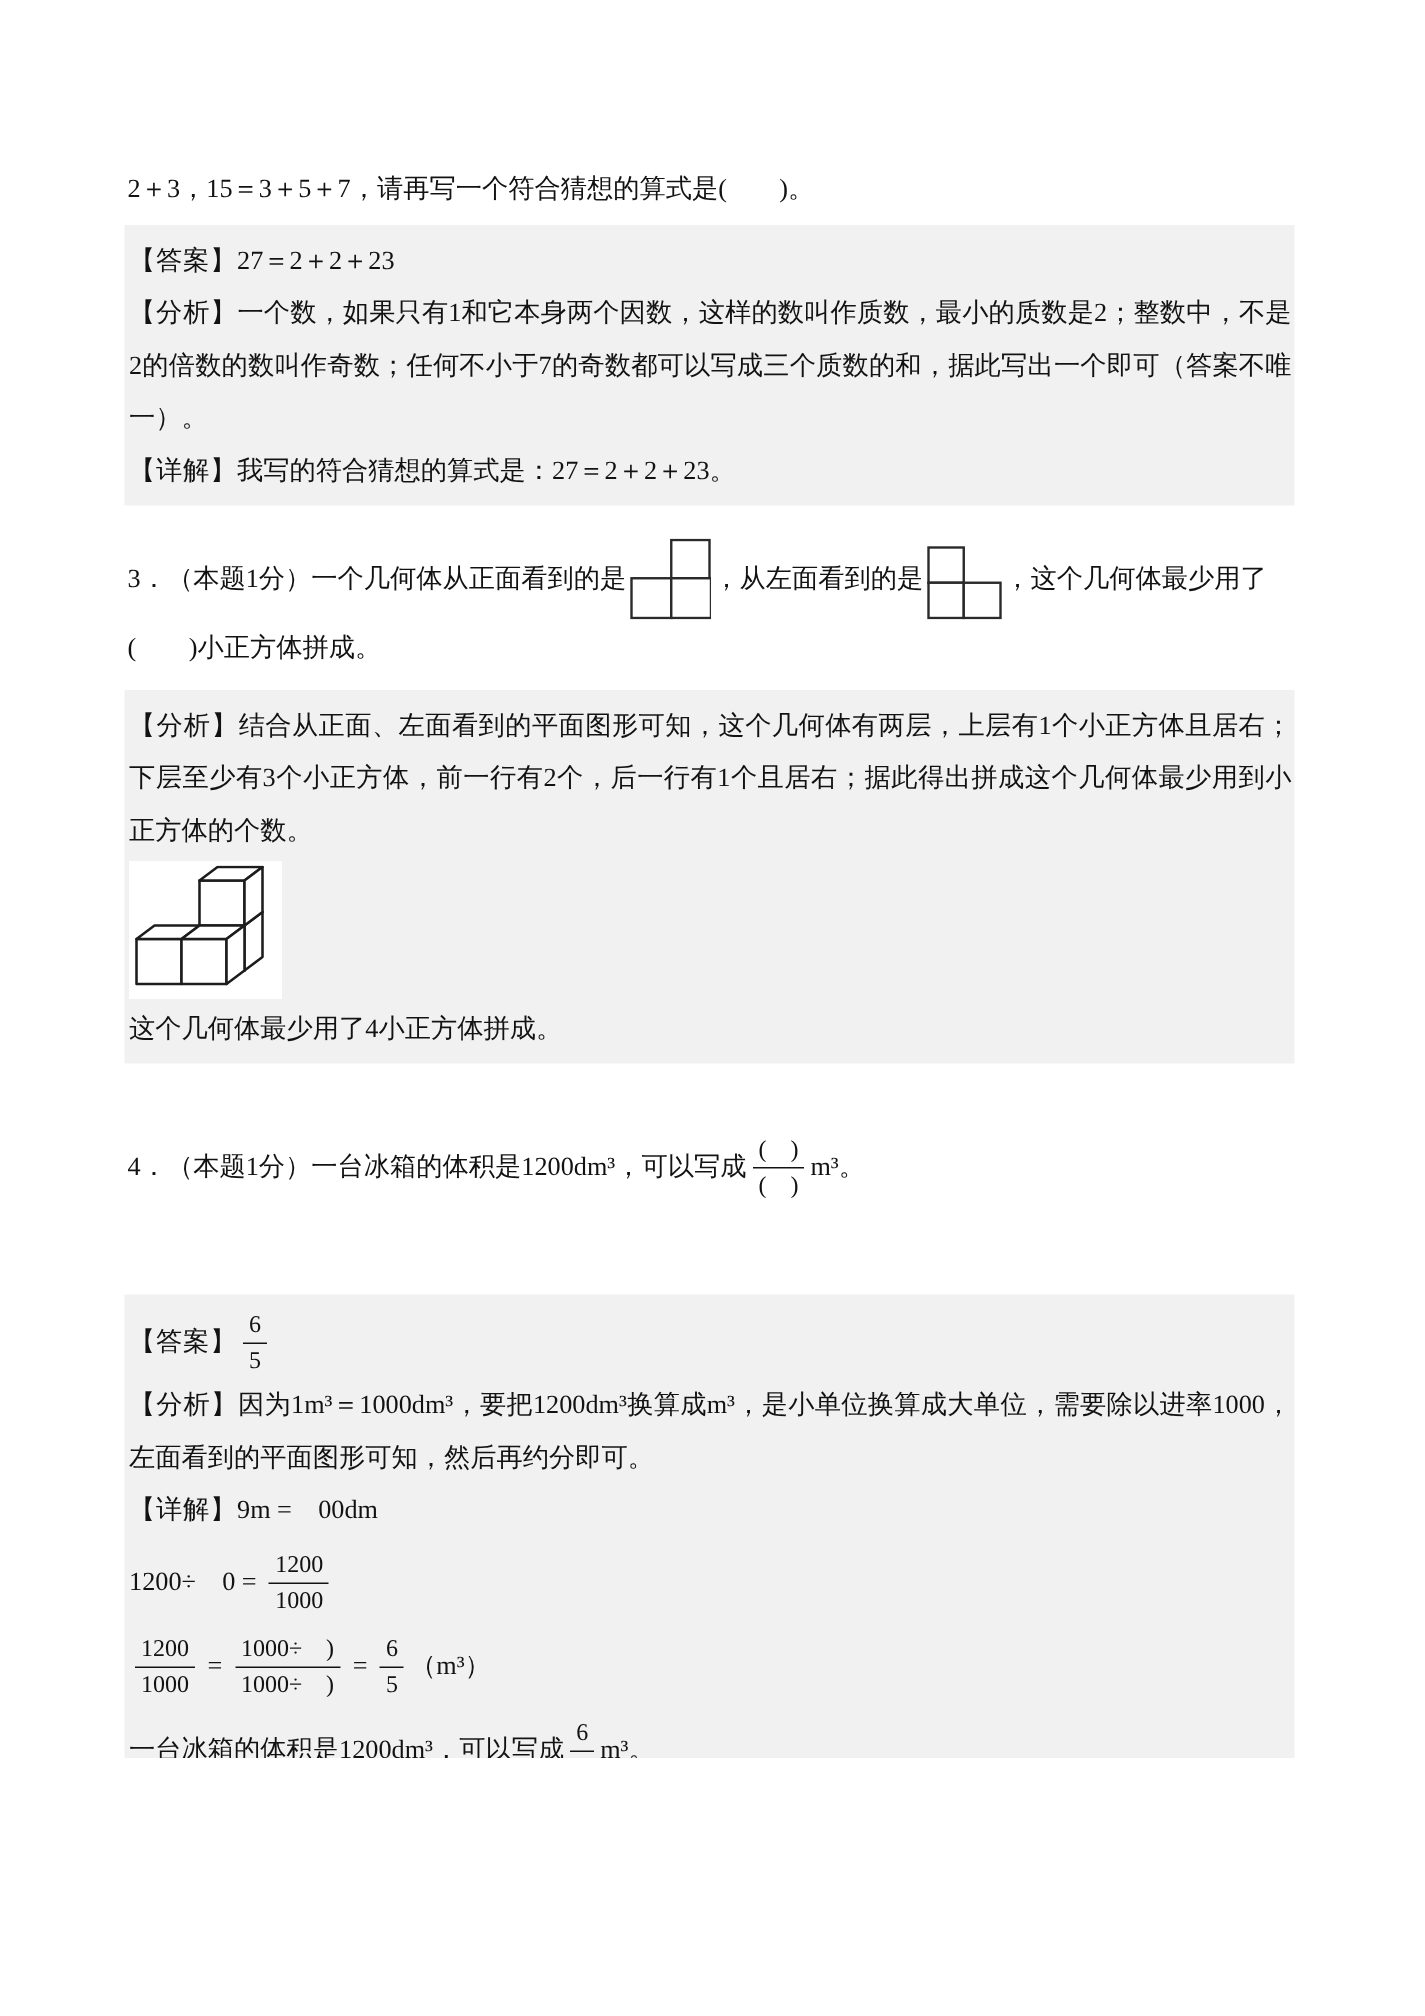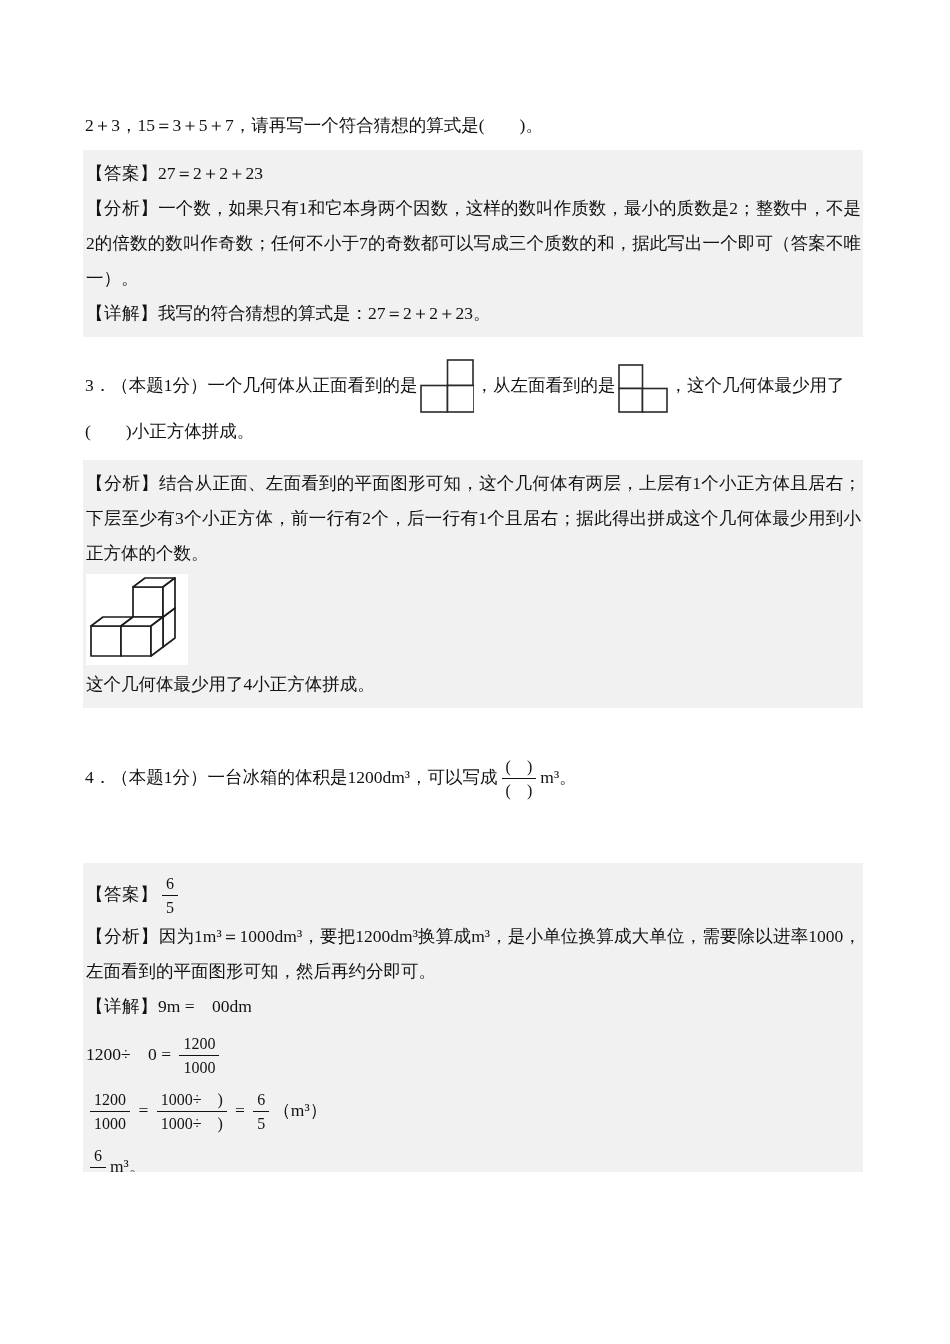--- a/index.html
+++ b/index.html
@@ -91,16 +91,16 @@
   <section class="sec-q4stem">
     <span>4．</span><span>（本题1分）一台冰箱的体积是1200dm³，可以写成</span><span class="frac"><span class="fnum">(　)</span><span class="fden">(　)</span></span><span>m³。</span>
   </section>
 
   <section class="ansblock sec-b3">
     <p class="txt ansline"><span class="lbl">【答案】</span><span class="frac"><span class="fnum">6</span><span class="fden">5</span></span></p>
     <p class="txt just"><span class="lbl">【分析】</span><span>因为1m³＝1000dm³，要把1200dm³换算成m³，是小单位换算成大单位，需要除以进率1000，左面看到的平面图形可知，然后再约分即可。</span></p>
     <p class="txt eq"><span class="lbl">【详解】</span><span>9m =　00dm</span></p>
     <p class="txt eq eqline"><span>1200÷　0 = </span><span class="frac"><span class="fnum">1200</span><span class="fden">1000</span></span></p>
     <p class="txt eq eqline"><span class="frac"><span class="fnum">1200</span><span class="fden">1000</span></span><span> = </span><span class="frac"><span class="fnum">1000÷　)</span><span class="fden">1000÷　)</span></span><span> = </span><span class="frac"><span class="fnum">6</span><span class="fden">5</span></span><span>（m³）</span></p>
-    <p class="txt eqline"><span class="frac"><span class="fnum">6</span><span class="fden">5</span></span><span>m³。</span></p>
+    <p class="txt eqline"><span>一台冰箱的体积是1200dm³，可以写成</span><span class="frac"><span class="fnum">6</span><span class="fden">5</span></span><span>m³。</span></p>
   </section>
 
 </div>
 
 </body></html>

